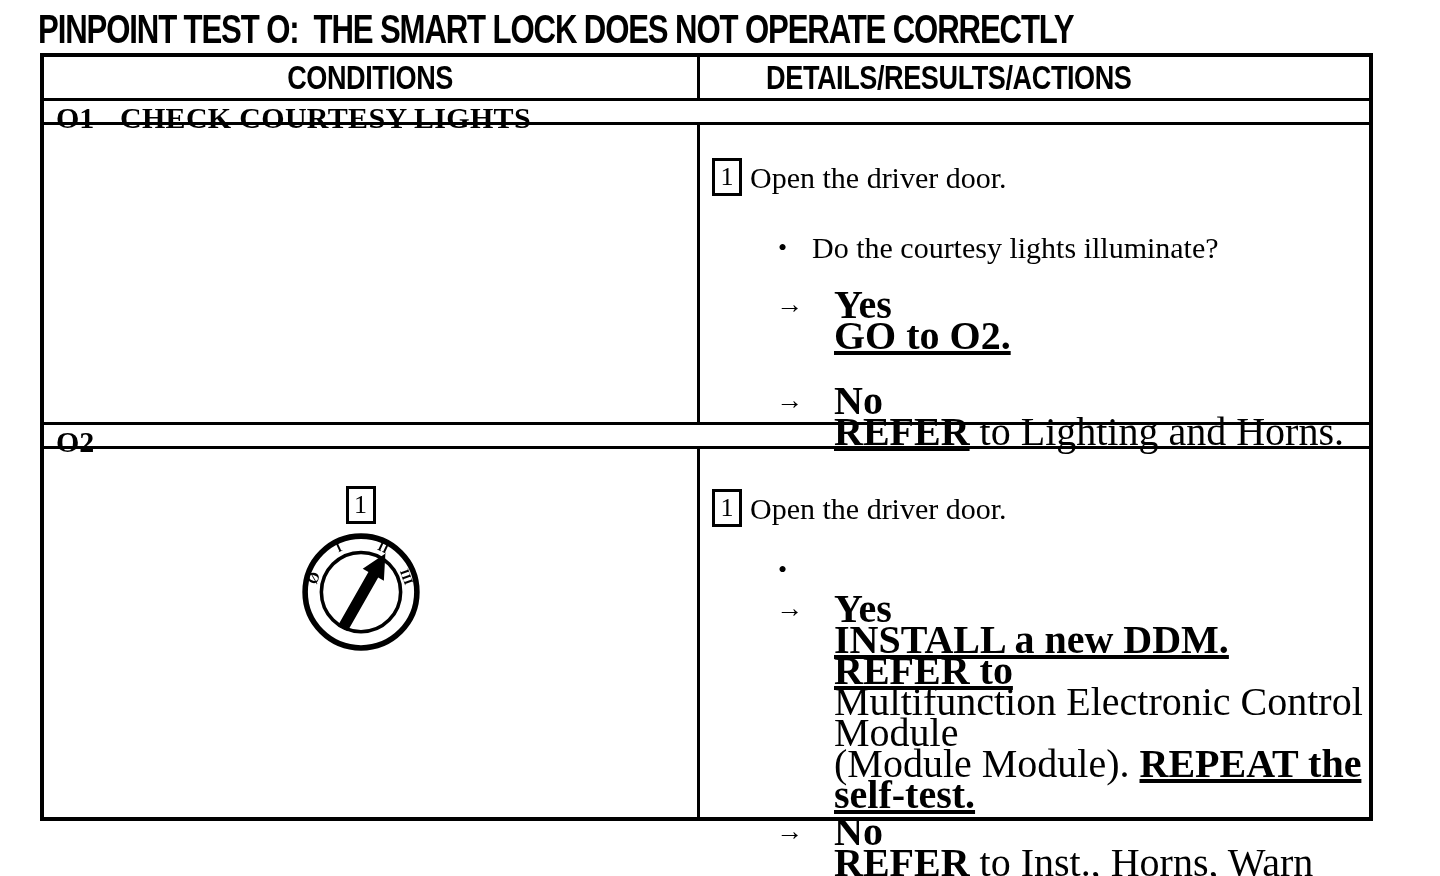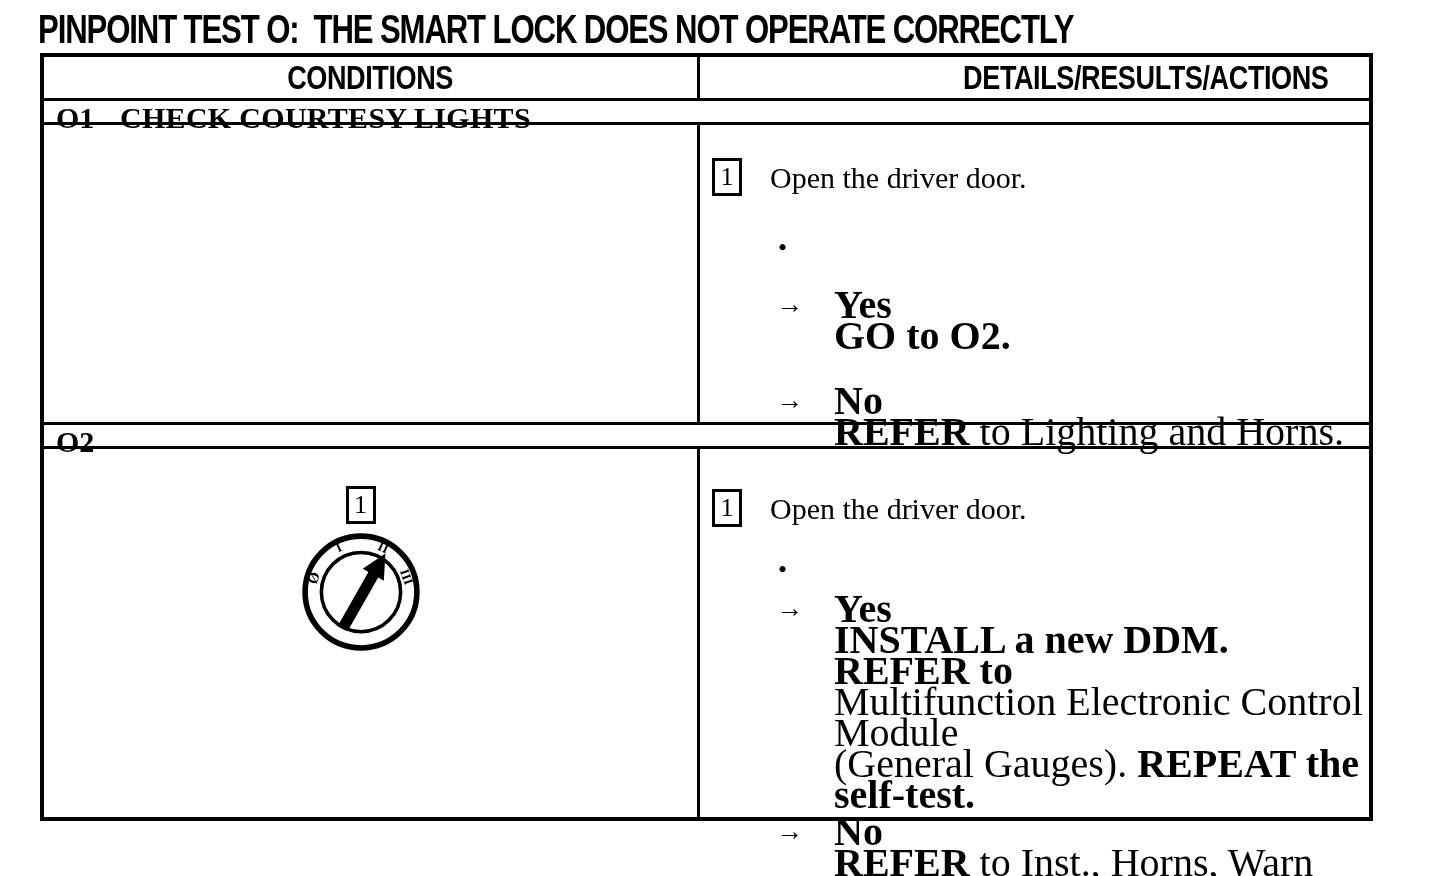--- a/index.html
+++ b/index.html
@@ -69,36 +69,36 @@
   .b2 .step-line { margin-top:40px; }
 
   .numbox {
     width:30px; height:38px;
     border:3px solid #000;
     display:flex; align-items:center; justify-content:center;
     font-size:26px;
     flex:none;
     background:#fff;
   }
-  .step-text { font-size:30px; margin-left:28px; margin-top:3px; }
+  .step-text { font-size:30px; margin-left:8px; margin-top:3px; }
 
   .bullet-line { display:flex; margin-left:78px; font-size:30px; line-height:31px; }
   .b1 .bullet-line { margin-top:36px; }
   .b2 .bullet-line { margin-top:27px; }
   .bullet { width:34px; font-size:26px; flex:none; }
 
   .outcome { display:flex; margin-left:76px; }
   .b1 .out-yes { margin-top:26px; }
   .b1 .out-no  { margin-top:34px; }
   .b2 .out-yes { margin-top:8px; }
   .b2 .out-no  { margin-top:6px; }
   .arrow { width:58px; font-size:27px; line-height:31px; flex:none; }
   .otext { font-size:40px; line-height:31px; }
   .olabel { font-weight:700; }
-  .oaction .b { font-weight:700; }
+  .oaction .b { font-weight:700;text-decoration:underline; }
 
   
   .cond-graphic {
     height:100%;
     display:flex; flex-direction:column; align-items:center;
     padding-top:37px;
   }
   .graphic-wrap { display:flex; flex-direction:column; align-items:center; margin-right:20px; }
   .gbox { margin-bottom:3px; }
   .ign-svg { display:block; }
@@ -115,41 +115,42 @@
 <body>
 
 <h1 class="title">PINPOINT TEST O:  THE SMART LOCK DOES NOT OPERATE CORRECTLY</h1>
 
 <div class="ptable">
 
   <div class="row hdr">
     <div class="cell cond">
       <span class="hdr-text">CONDITIONS</span>
     </div>
-    <div class="cell det" style="display:flex;align-items:center;justify-content:flex-end;margin-left:26px;">
+    <div class="cell det" style="display:flex;align-items:center;justify-content:flex-start;margin-left:26px;">
       <span class="hdr-text">DETAILS/RESULTS/ACTIONS</span>
     </div>
   </div>
 
   <div class="row ttitle">
     <span class="tid">O1</span>
     <span class="tname">CHECK COURTESY LIGHTS</span>
   </div>
 
   <div class="row body1 b1">
     <div class="cell cond"></div>
     <div class="cell det">
 
       <div class="step-line">
         <span class="numbox">1</span>
         <span class="step-text">Open the driver door.</span>
       </div>
 
       <div class="bullet-line">
         <span class="bullet">•</span>
+        <span class="q">Do the courtesy lights illuminate?</span>
       </div>
 
       <div class="outcome out-yes">
         <span class="arrow">→</span>
         <div class="otext">
           <div class="olabel">Yes</div>
           <div class="oaction"><span class="b">GO to O2.</span></div>
         </div>
       </div>
 
@@ -194,21 +195,21 @@
       </div>
 
       <div class="bullet-line">
         <span class="bullet">•</span>
       </div>
 
       <div class="outcome out-yes">
         <span class="arrow">→</span>
         <div class="otext">
           <div class="olabel">Yes</div>
-          <div class="oaction"><span class="b">INSTALL a new DDM. REFER to</span><br><span>Multifunction Electronic Control Module</span><br><span>(General Gauges). </span><span class="b">REPEAT the self-test.</span><br></div>
+          <div class="oaction"><span class="b">INSTALL a new DDM. REFER to</span><br><span>Multifunction Electronic Control Module</span><br><span>(Module Module). </span><span class="b">REPEAT the self-test.</span><br></div>
         </div>
       </div>
 
       <div class="outcome out-no">
         <span class="arrow">→</span>
         <div class="otext">
           <div class="olabel">No</div>
           <div class="oaction"><span class="b">REFER</span><span> to Inst., Horns, Warn Ind.</span></div>
         </div>
       </div>

